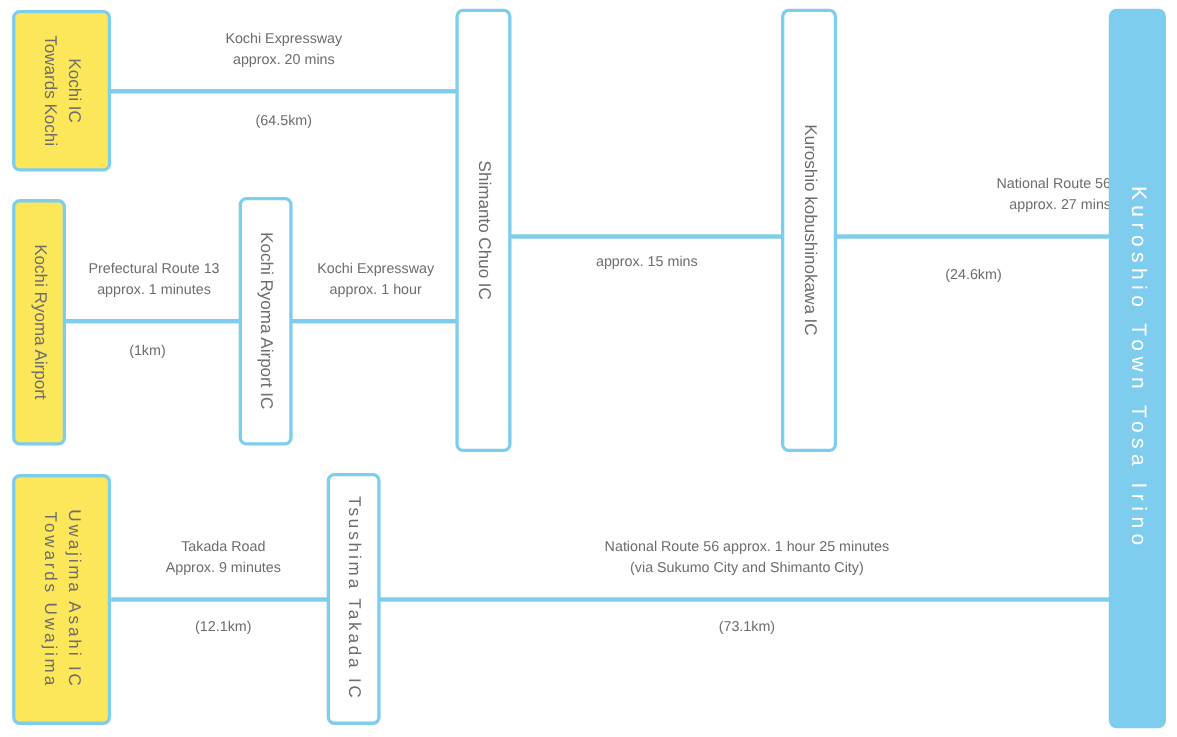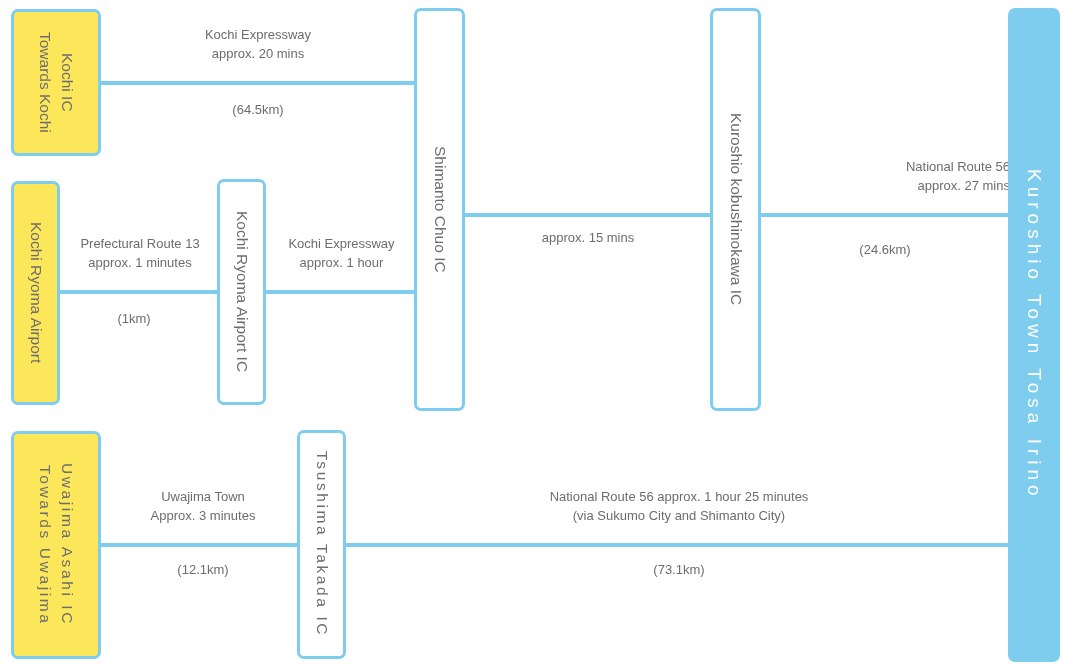--- a/index.html
+++ b/index.html
@@ -181,22 +181,22 @@
     <div>approx. 15 mins</div>
   </div>
 
   <div class="seg-label" style="left:760px; top:158px; width:250px;text-align:right;">
     <div>National Route 56</div>
     <div>approx. 27 mins</div>
   </div>
   <div class="seg-dist" style="left:760px; top:241px; width:250px;">(24.6km)</div>
 
   <div class="seg-label" style="left:103px; top:488px; width:200px;">
-    <div>Uwajima Town</div>
-    <div>Approx. 3 minutes</div>
+    <div>Takada Road</div>
+    <div>Approx. 9 minutes</div>
   </div>
   <div class="seg-dist" style="left:103px; top:561px; width:200px;">(12.1km)</div>
 
   <div class="seg-label" style="left:346px; top:488px; width:666px;">
     <div>National Route 56 approx. 1 hour 25 minutes</div>
     <div>(via Sukumo City and Shimanto City)</div>
   </div>
   <div class="seg-dist" style="left:346px; top:561px; width:666px;">(73.1km)</div>
 
 </div>

